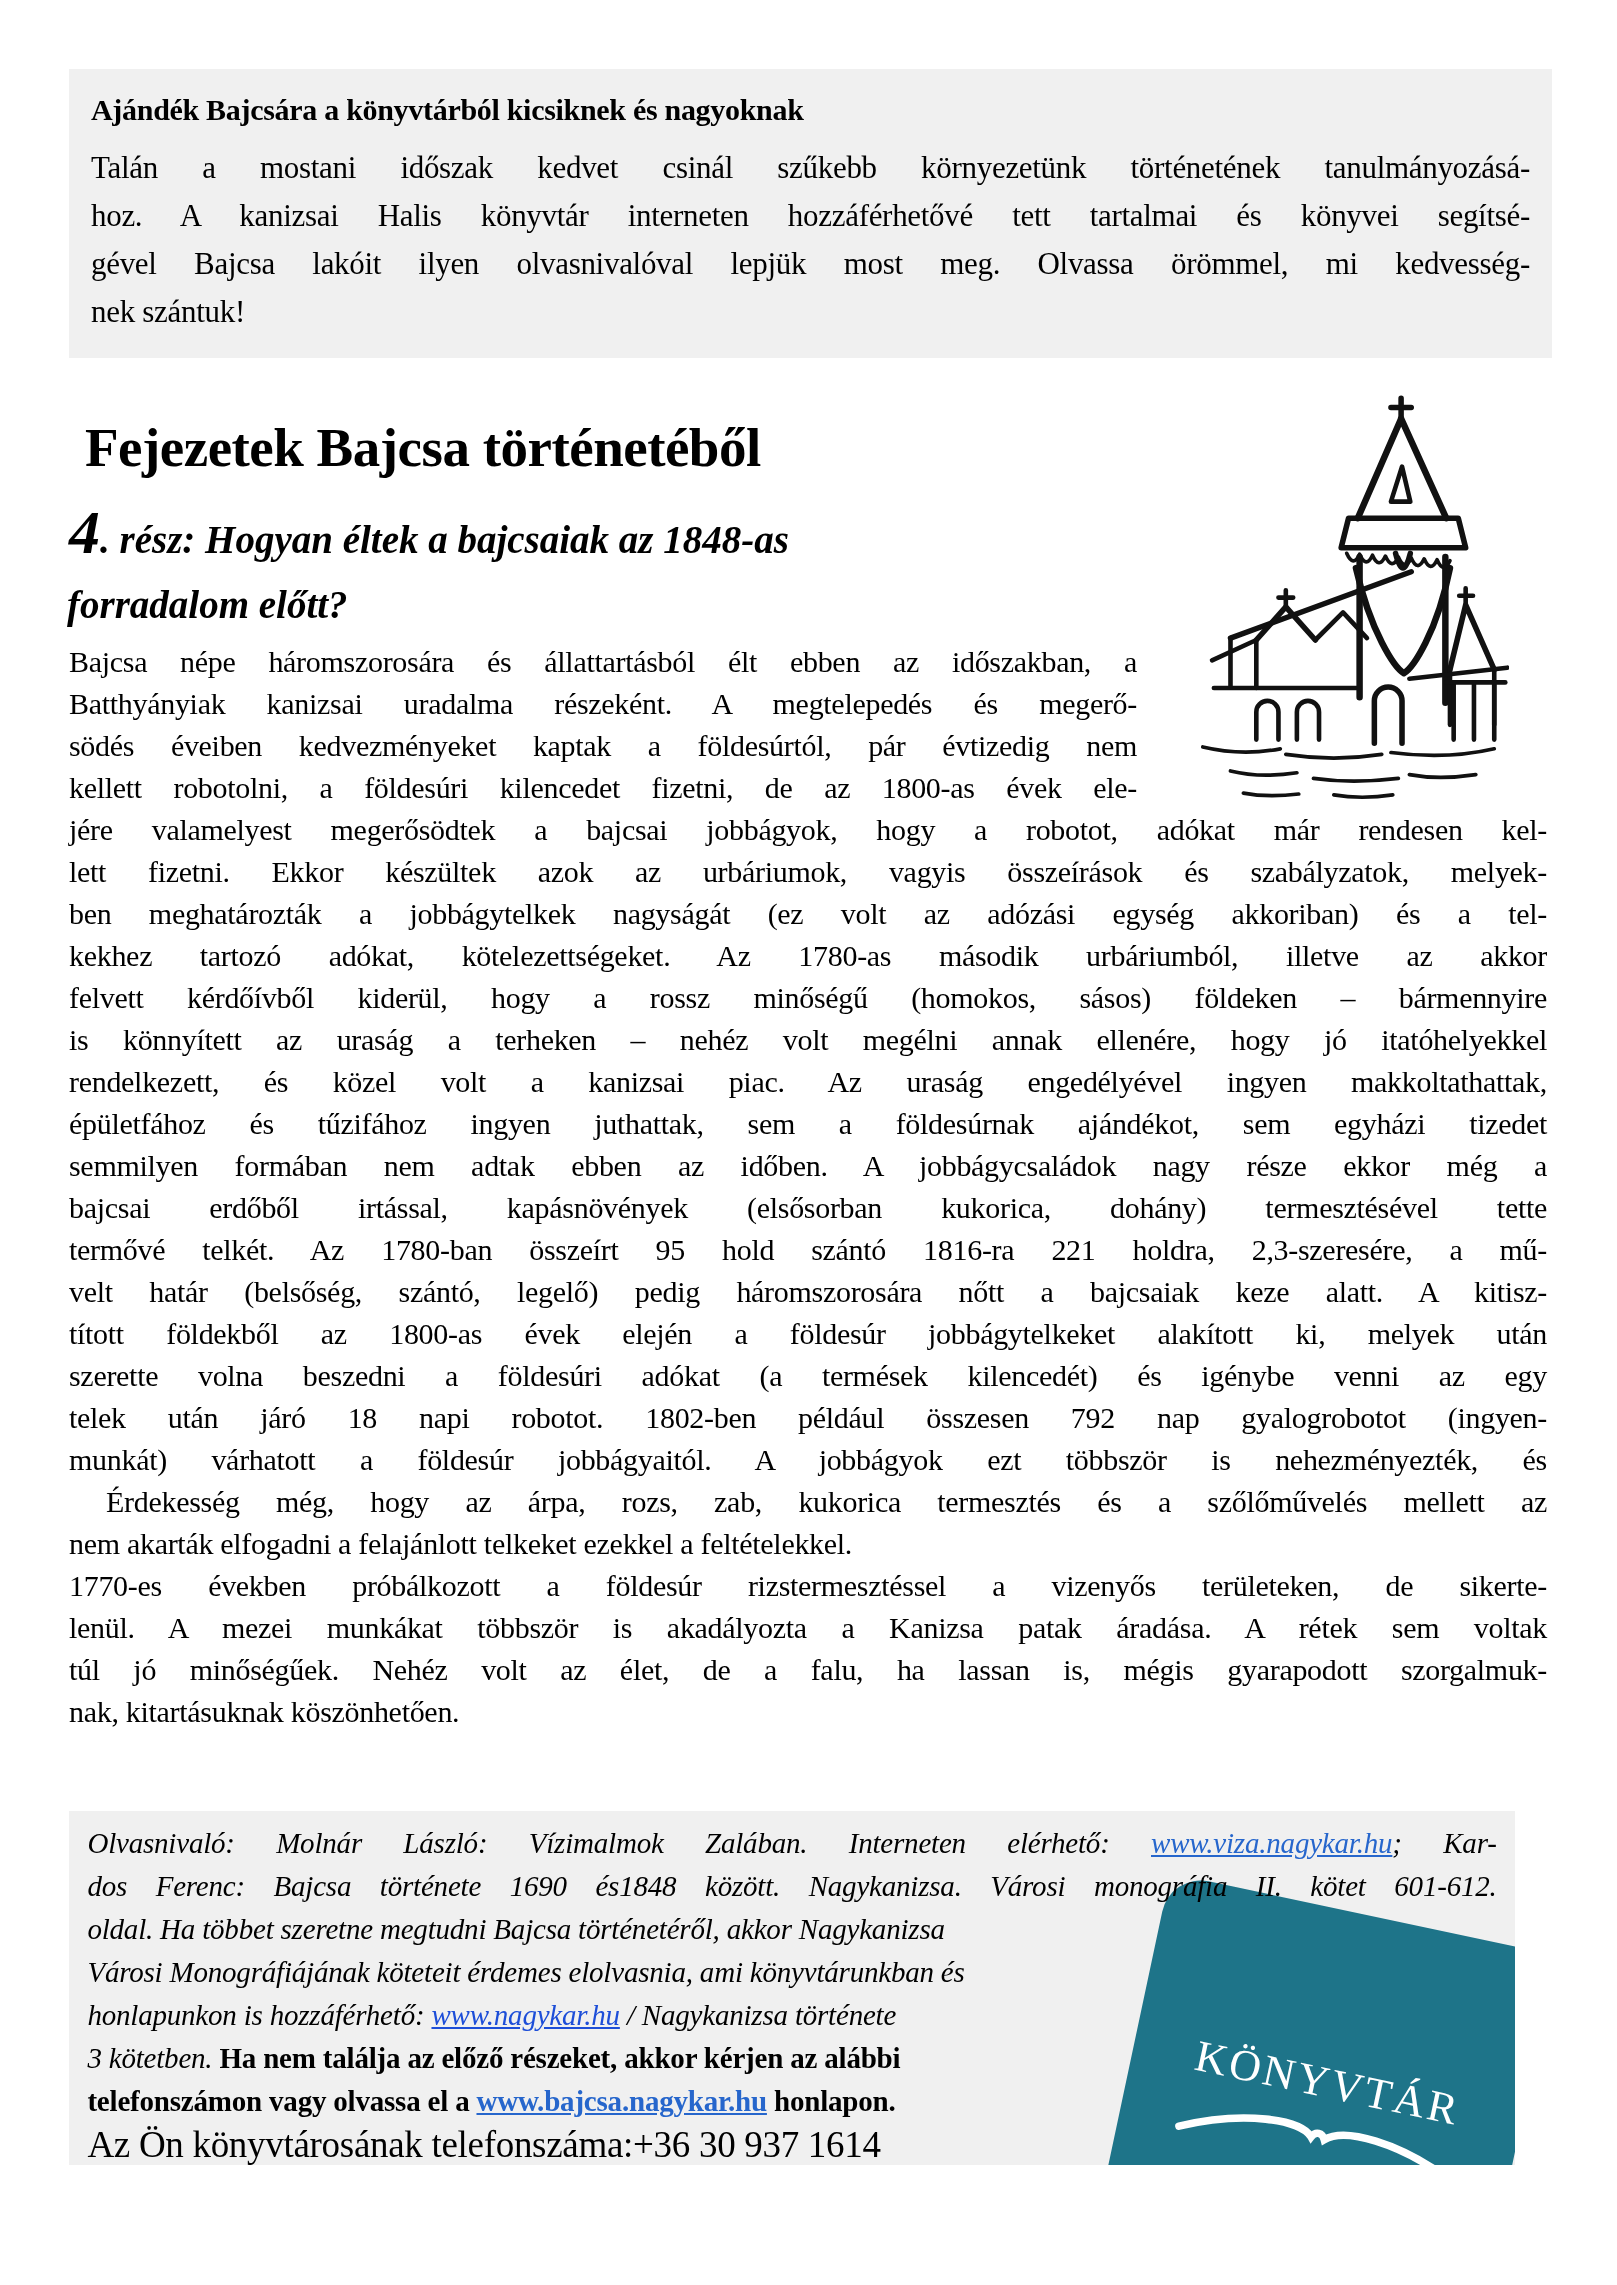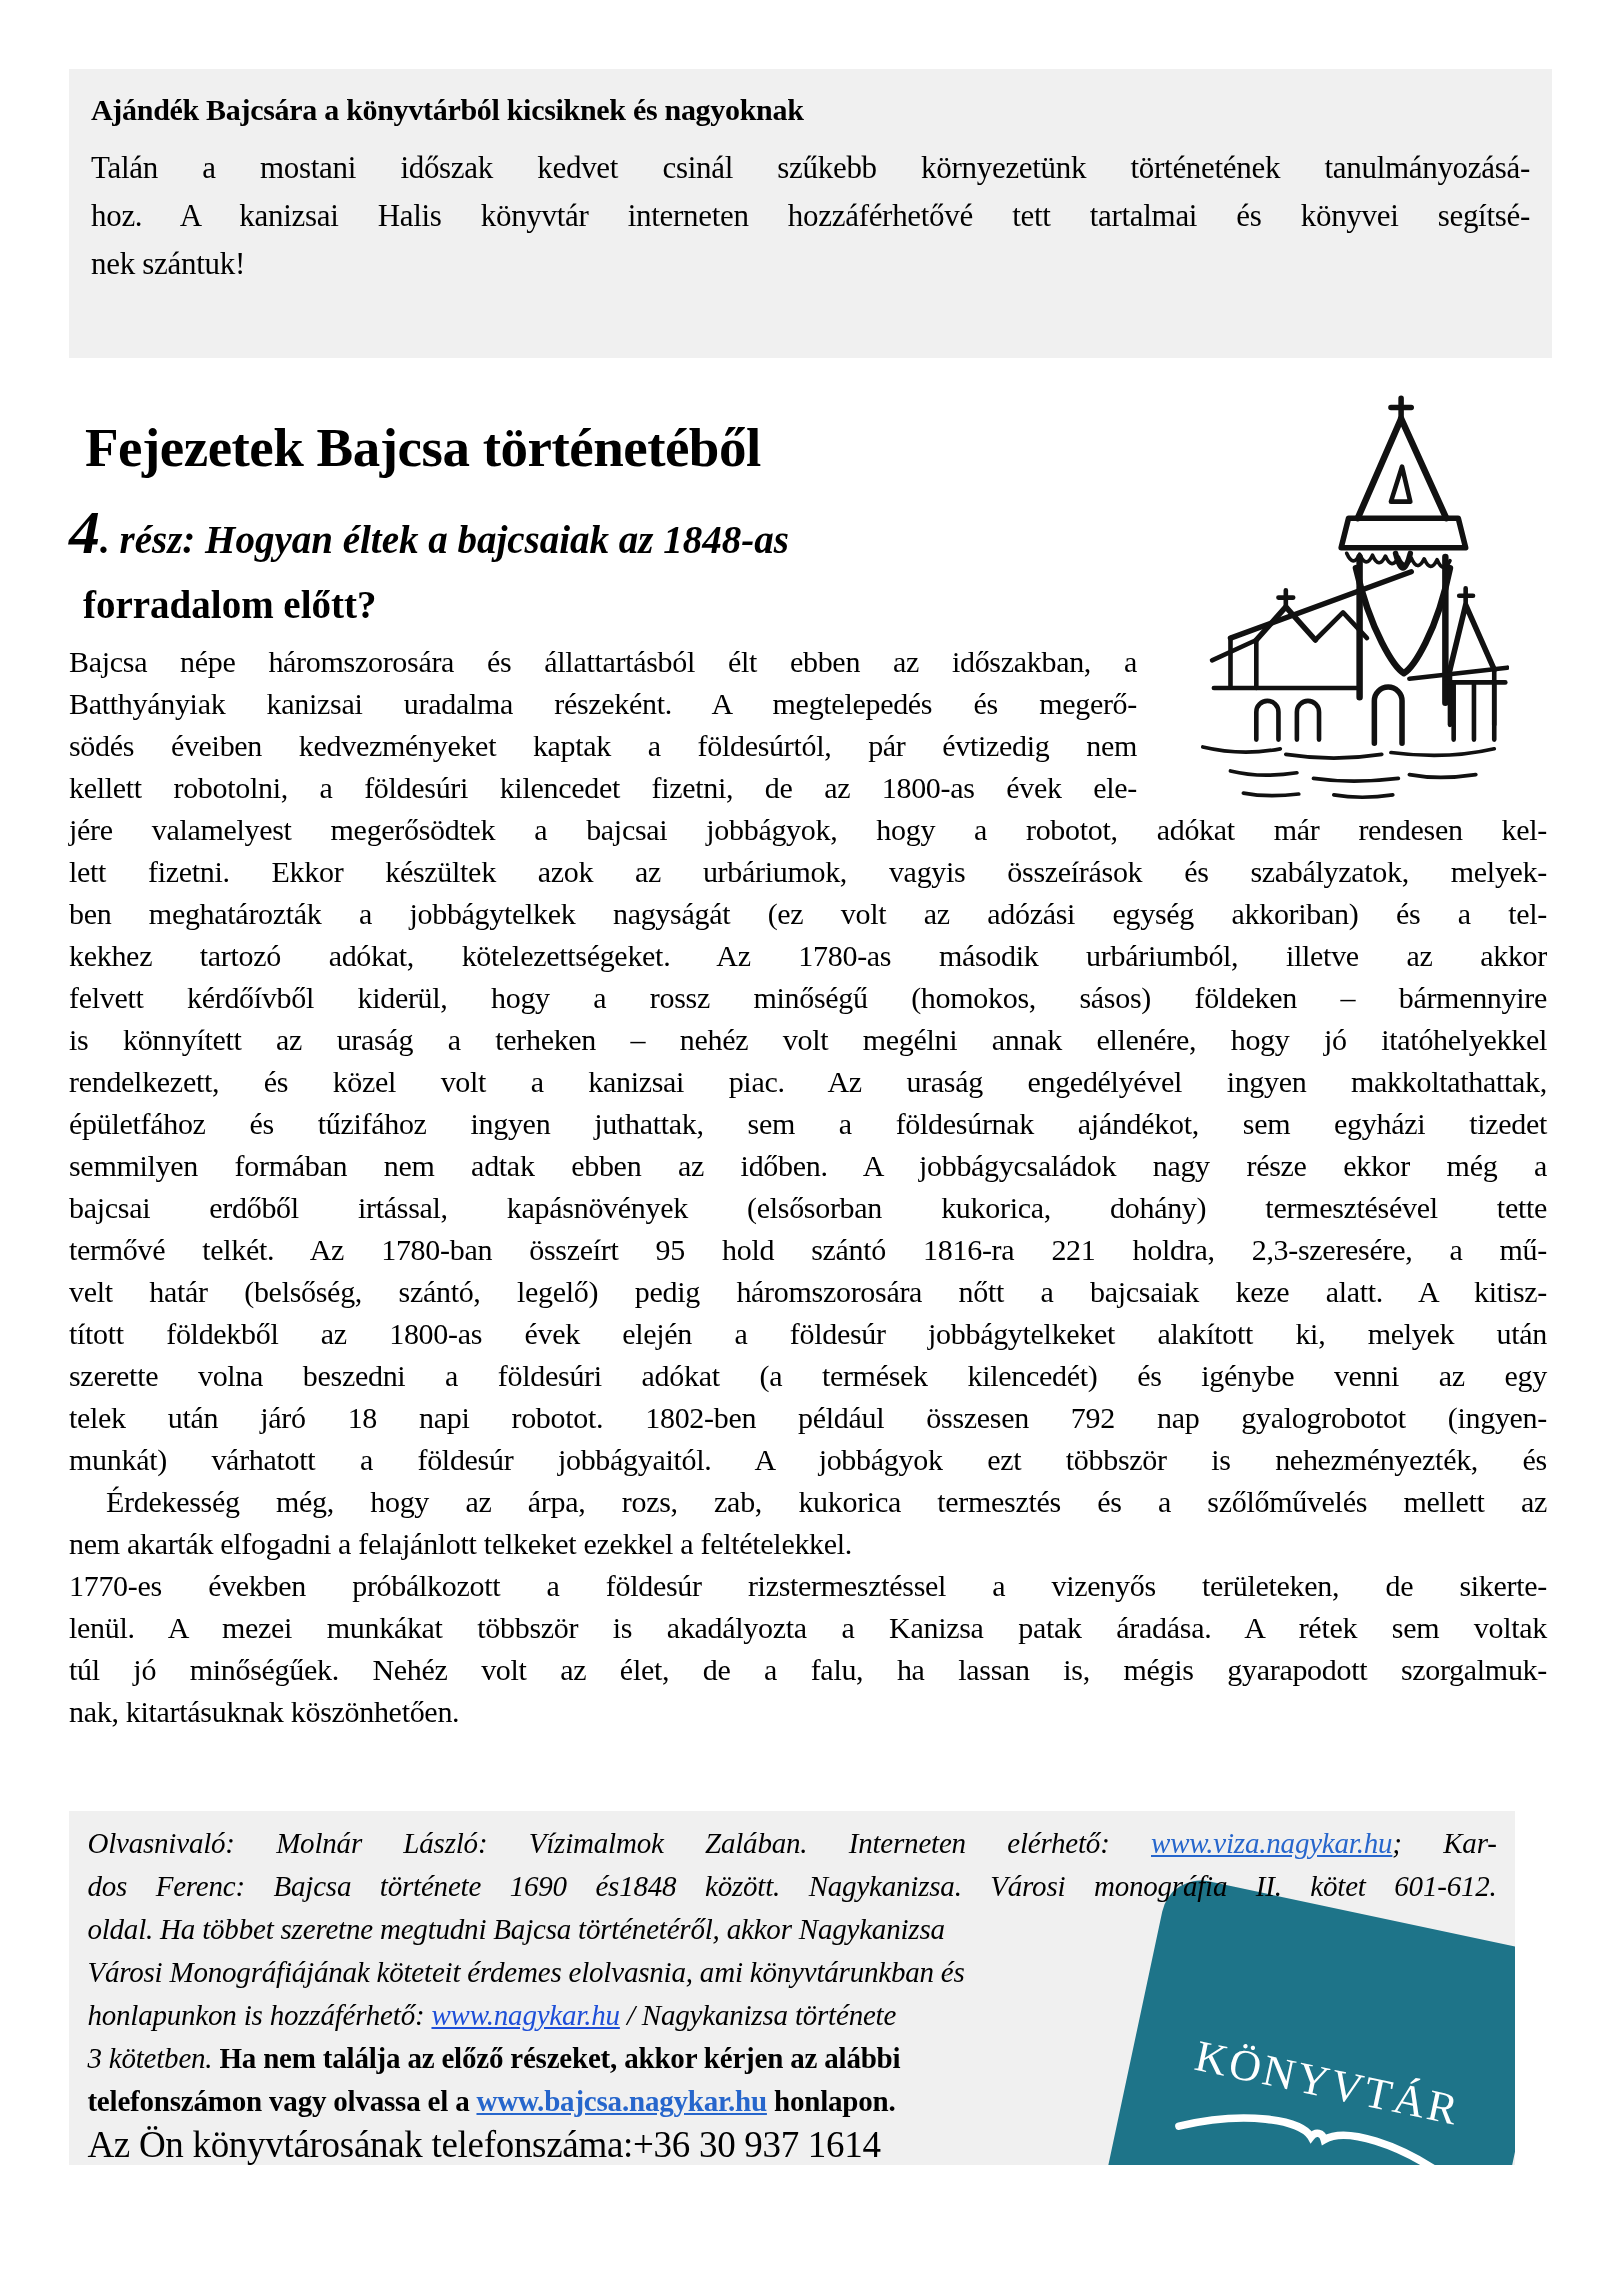--- a/index.html
+++ b/index.html
@@ -13,21 +13,21 @@
   .header-title{font-size:30px;font-weight:bold;line-height:46px;margin:0 0 11px 0;letter-spacing:-0.3px;}
   .hline{font-size:31px;line-height:48px;height:48px;letter-spacing:-0.3px;
          text-align:justify;text-align-last:justify;white-space:normal;}
   .hline.last{text-align-last:left;}
 
   
   .article-title{position:absolute;left:69px;top:402px;margin:16px;font-size:55px;font-weight:bold;
                  letter-spacing:-0.5px;line-height:1.1;}
   .subtitle{position:absolute;left:69px;top:496px;font-weight:bold;font-style:italic;font-size:39px;line-height:72px;}
   .subtitle .big-number{font-size:62px;font-weight:bold;font-style:italic;}
-  .subtitle2{position:absolute;left:83px;top:577px;font-weight:bold;font-size:39px;line-height:55px;}
+  .subtitle2{position:absolute;left:67px;top:577px;font-weight:bold;font-style:italic;font-size:39px;line-height:55px;}
 
   
   .church{position:absolute;left:1177px;top:389px;width:332px;height:419px;}
 
   
   .bodytext{position:absolute;left:69px;top:641px;width:1478px;font-size:30px;letter-spacing:-0.3px;}
   .bline{height:42px;line-height:42px;text-align:justify;text-align-last:justify;overflow:visible;}
   .bline.narrow{width:1068px;}
   .bline.indent{text-indent:37px;}
   .bline.last{text-align-last:left;}
@@ -49,20 +49,21 @@
 </style>
 </head>
 <body>
 
 <div class="page">
 
   <section class="box header-box">
     <h2 class="header-title">Ajándék Bajcsára a könyvtárból kicsiknek és nagyoknak</h2>
     <div class="hline">Talán a mostani időszak kedvet csinál szűkebb környezetünk történetének tanulmányozásá-</div>
     <div class="hline">hoz. A kanizsai Halis könyvtár interneten hozzáférhetővé tett tartalmai és könyvei segítsé-</div>
+    <div class="hline">gével Bajcsa lakóit ilyen olvasnivalóval lepjük most meg. Olvassa örömmel, mi kedvesség-</div>
     <div class="hline last">nek szántuk!</div>
   </section>
 
   <h1 class="article-title">Fejezetek Bajcsa történetéből</h1>
   <div class="subtitle">
     <span class="big-number">4</span><span>. rész: Hogyan éltek a bajcsaiak az 1848-as</span>
   </div>
   <div class="subtitle2">forradalom előtt?</div>
 
   <svg class="church" viewBox="0 0 360 450">

